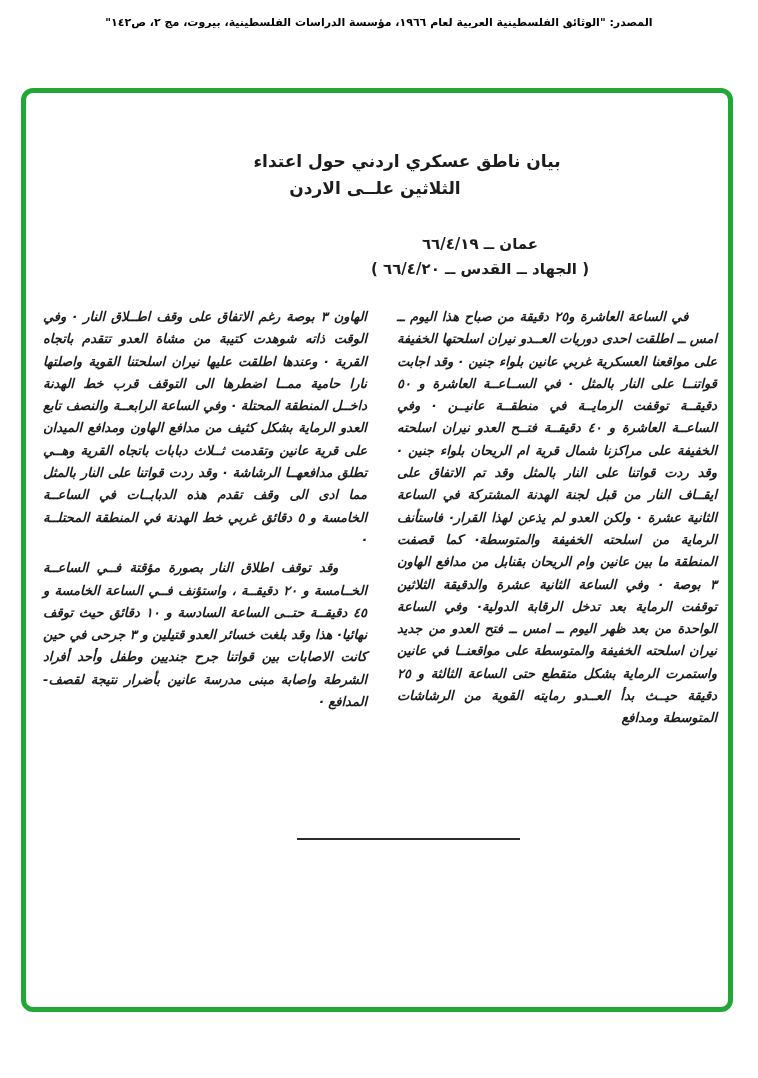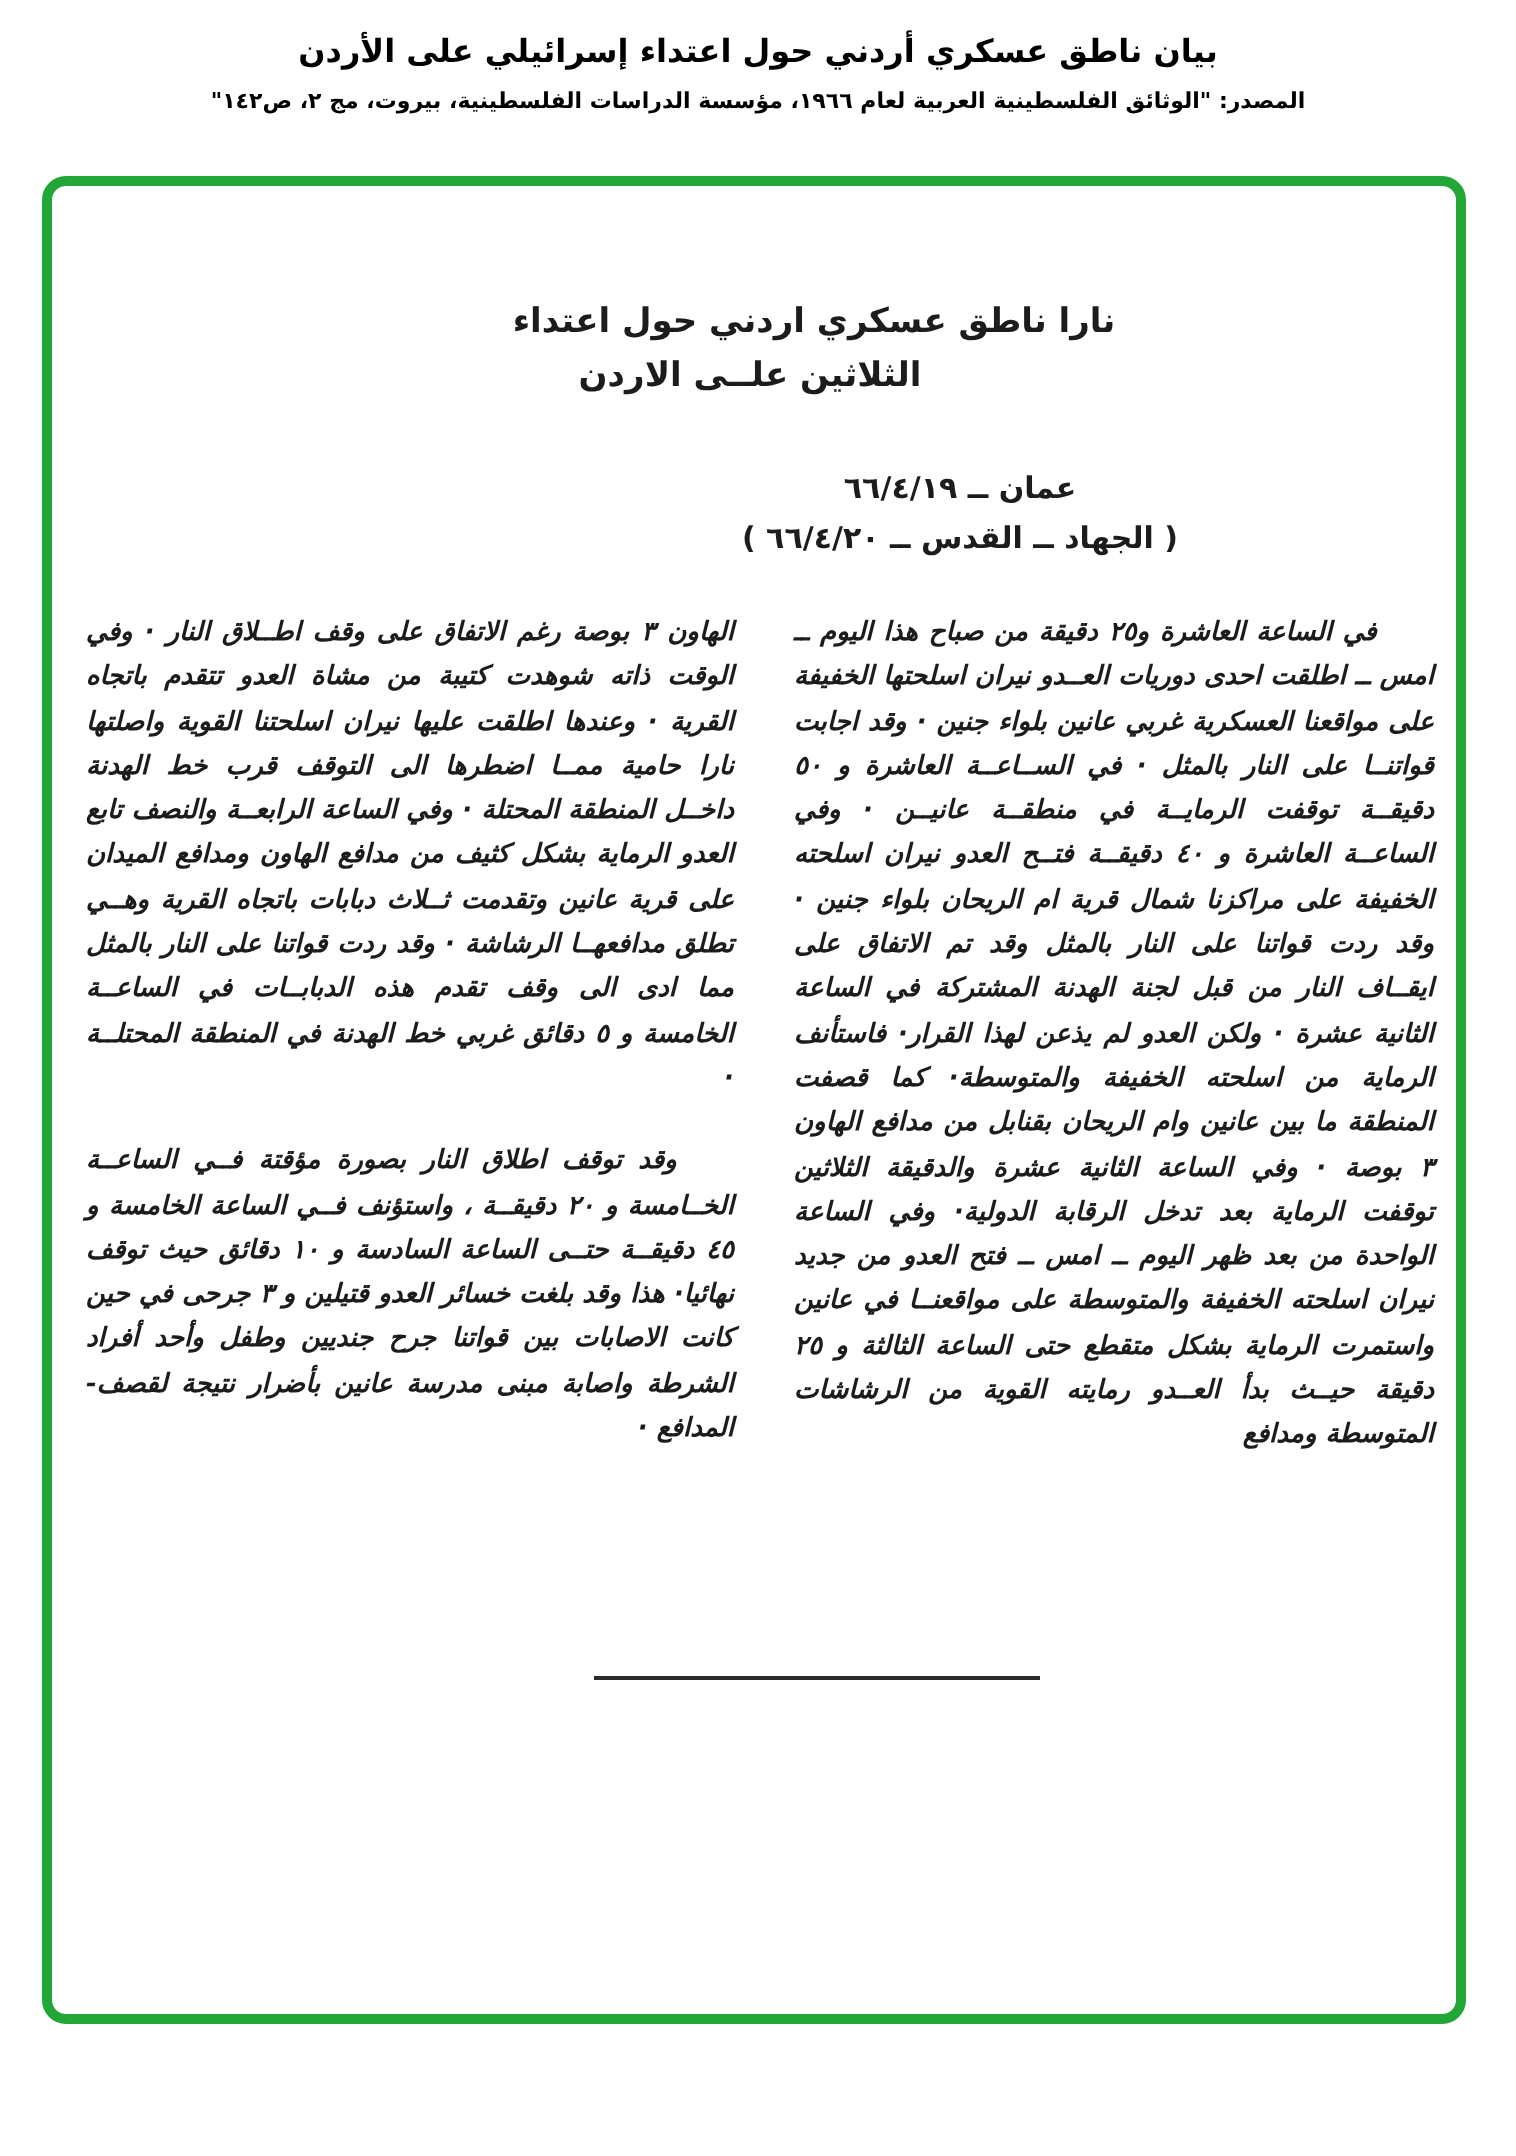--- a/index.html
+++ b/index.html
@@ -25,35 +25,34 @@
   .doc-dates { margin-top:30px; text-align:center; position:relative; left:103px;
                font-size:15px; line-height:25px; }
   .columns {
     display:flex; margin-top:24px; padding:0 11px 0 17px; gap:30px;
     font-size:13px; line-height:22.3px; text-align:justify; text-justify:inter-word;
   }
   .col-first  { width:320px; }
   .col-second { width:324px; }
   .columns p { margin:0;font-style:italic; }
   .columns p.indent { text-indent:2.2em; }
-  .col-second p + p { margin-top:19px; }
+  .col-second p + p { margin-top:6px; }
   .divider { position:absolute; top:745px; left:271px; width:223px; height:2px;
              background:#2b2b2b; }
 </style>
 </head>
 <body>
 
 <header class="page-header">
-  <h1 class="page-title">بيان ناطق عسكري أردني حول اعتداء إسرائيلي على الأردن</h1>
   <div class="page-source">المصدر: "الوثائق الفلسطينية العربية لعام ١٩٦٦، مؤسسة الدراسات الفلسطينية، بيروت، مج ٢، ص١٤٢"</div>
 </header>
 
 <div class="scan-frame">
   <div class="doc-title">
-    <div class="line1">نارا ناطق عسكري اردني حول اعتداء</div>
+    <div class="line1">بيان ناطق عسكري اردني حول اعتداء</div>
     <div class="line2">الثلاثين علــى الاردن</div>
   </div>
 
   <div class="doc-dates">
     <div>عمان ــ ٦٦/٤/١٩</div>
     <div>( الجهاد ــ القدس ــ ٦٦/٤/٢٠ )</div>
   </div>
 
   <div class="columns">
     <div class="col-first">

